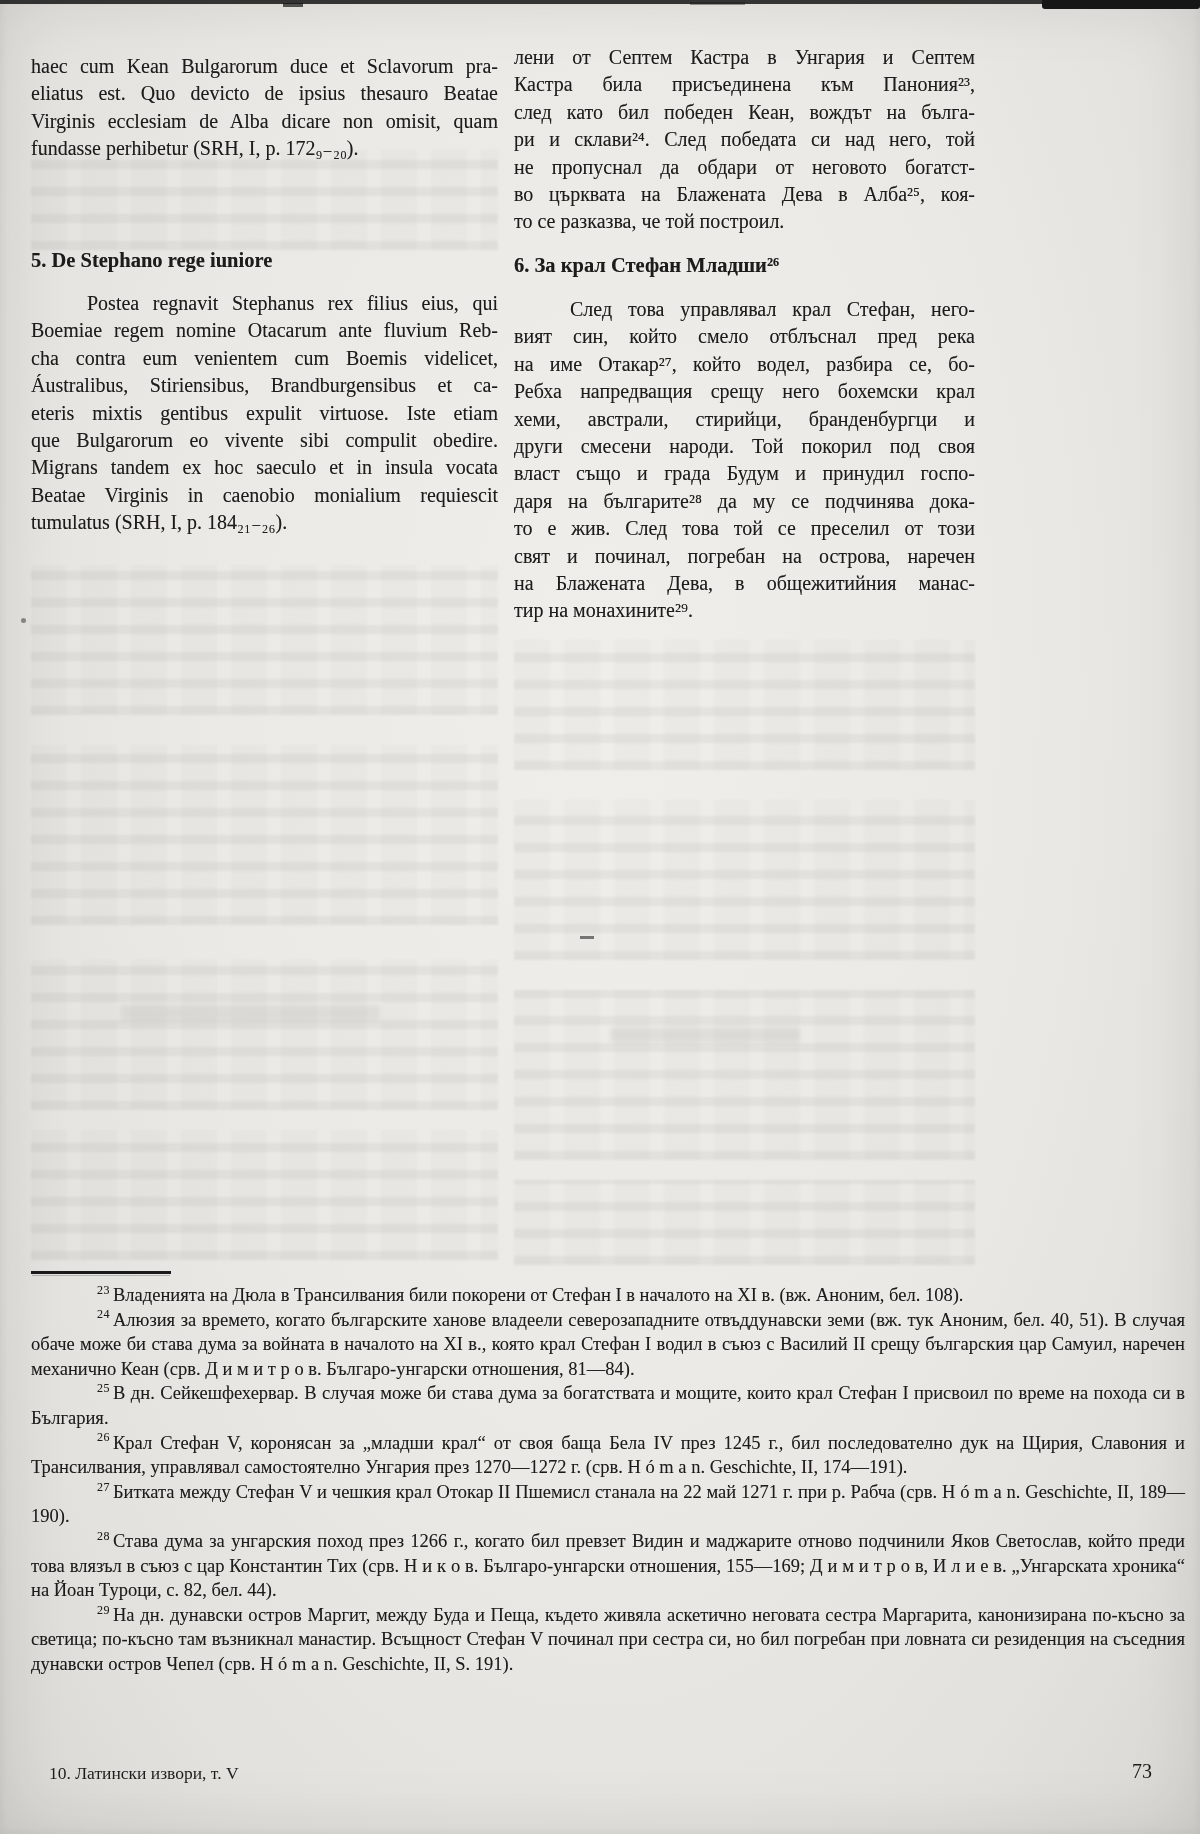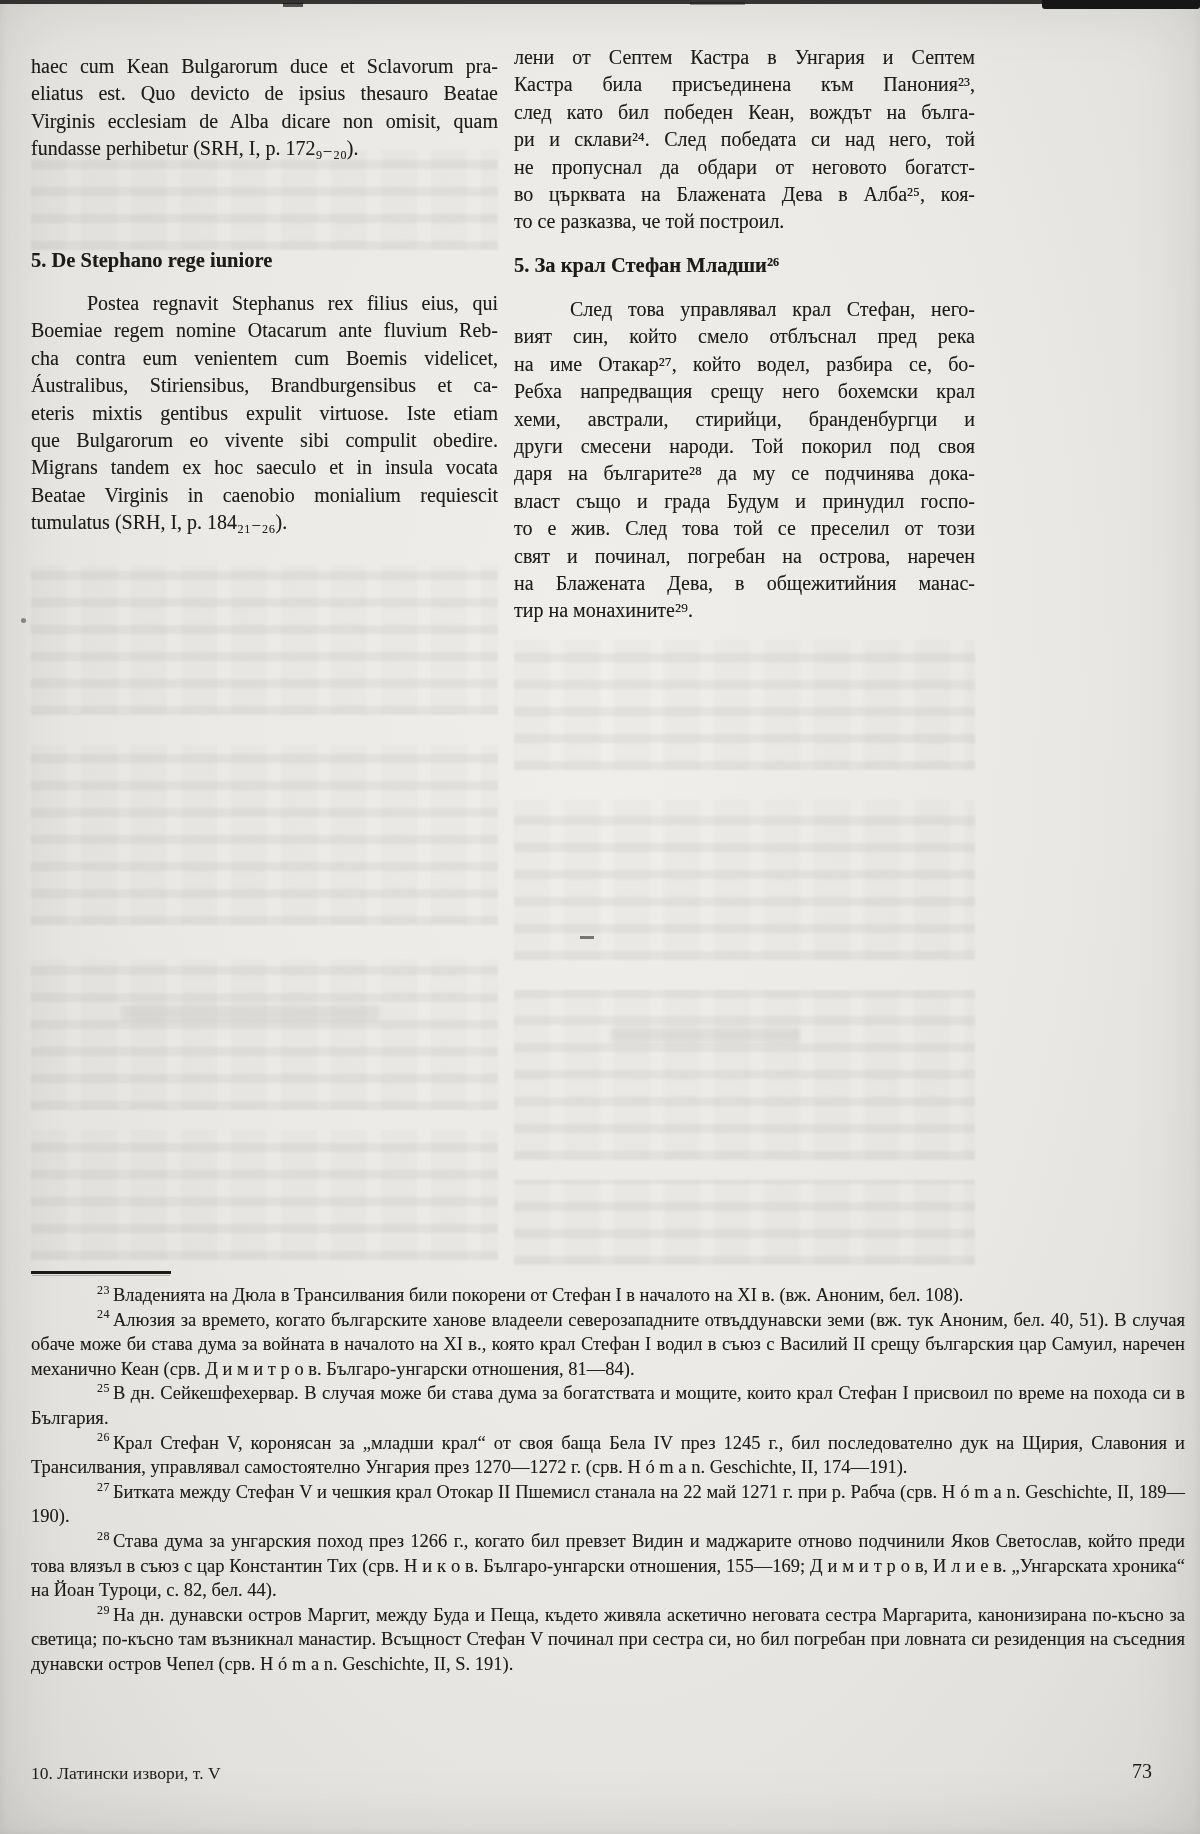--- a/index.html
+++ b/index.html
@@ -18,21 +18,21 @@
            text-shadow:0 0 .4px rgba(20,20,20,.35); }
   .tline.last { text-align-last:left; }
   .indent .tline.first { text-indent:56px; }
   .sec-heading { font-size:20.5px; font-weight:bold; line-height:26px;
                  text-shadow:0 0 .4px rgba(0,0,0,.4); }
   .footnotes { left:31px; width:1154px; font-size:18.5px; }
   .fn { margin:0; text-indent:30px; text-align:justify; line-height:24.6px;
         text-shadow:0 0 .3px rgba(20,20,20,.3); }
   .fn-num { font-size:12px; vertical-align:super; line-height:0; margin-right:3px; letter-spacing:.5px;margin-left:36px; }
   .fn-sep { left:31px; top:1271px; width:140px; height:3px; background:#1a1a1a; box-shadow:0 3px 0 -1px rgba(30,30,30,.25); }
-  .footer-left { left:31px; top:1763px; font-size:17.5px; }
+  .footer-left { left:49px; top:1763px; font-size:17.5px; }
   .footer-page { right:48px; top:1760px; font-size:20px; }
 
   
   .ghost {
     filter: blur(1.3px); opacity:.55; pointer-events:none;
     background-image:
       repeating-linear-gradient(0deg, rgba(105,105,105,.14) 0px, rgba(105,105,105,.14) 9px, rgba(0,0,0,0) 9px, rgba(0,0,0,0) 27px),
       repeating-linear-gradient(90deg, rgba(120,120,120,.07) 0px 36px, rgba(0,0,0,0) 36px 50px);
   }
   .ghost-strong { filter: blur(2.2px); opacity:.5; background:rgba(110,110,110,.22); border-radius:2px; pointer-events:none; }
@@ -87,31 +87,31 @@
   <div class="abs col-right body-text" style="top:44px;">
       <div class="tline first">лени от Септем Кастра в Унгария и Септем</div>
       <div class="tline">Кастра била присъединена към Панония²³,</div>
       <div class="tline">след като бил победен Кеан, вождът на бълга-</div>
       <div class="tline">ри и склави²⁴. След победата си над него, той</div>
       <div class="tline">не пропуснал да обдари от неговото богатст-</div>
       <div class="tline">во църквата на Блажената Дева в Алба²⁵, коя-</div>
       <div class="tline last">то се разказва, че той построил.</div>
     </div>
 
-  <h2 class="abs col-right sec-heading" style="top:252px;margin:0;">5. За крал Стефан Младши²⁶</h2>
+  <h2 class="abs col-right sec-heading" style="top:252px;margin:0;">6. За крал Стефан Младши²⁶</h2>
 
   <div class="abs col-right body-text indent" style="top:296px;">
       <div class="tline first">След това управлявал крал Стефан, него-</div>
       <div class="tline">вият син, който смело отблъснал пред река</div>
       <div class="tline">на име Отакар²⁷, който водел, разбира се, бо-</div>
       <div class="tline">Ребха напредващия срещу него бохемски крал</div>
       <div class="tline">хеми, австрали, стирийци, бранденбургци и</div>
       <div class="tline">други смесени народи. Той покорил под своя</div>
+      <div class="tline">власт също и града Будум и принудил госпо-</div>
       <div class="tline">даря на българите²⁸ да му се подчинява дока-</div>
-      <div class="tline">власт също и града Будум и принудил госпо-</div>
       <div class="tline">то е жив. След това той се преселил от този</div>
       <div class="tline">свят и починал, погребан на острова, наречен</div>
       <div class="tline">на Блажената Дева, в общежитийния манас-</div>
       <div class="tline last">тир на монахините²⁹.</div>
     </div>
 
   <div class="abs fn-sep"></div>
 
   <div class="abs footnotes" style="top:1283px;">
     <p class="fn"><span class="fn-num">23</span><span>Владенията на Дюла в Трансилвания били покорени от Стефан I в началото на XI в. (вж. Аноним, бел. 108).</span></p>

